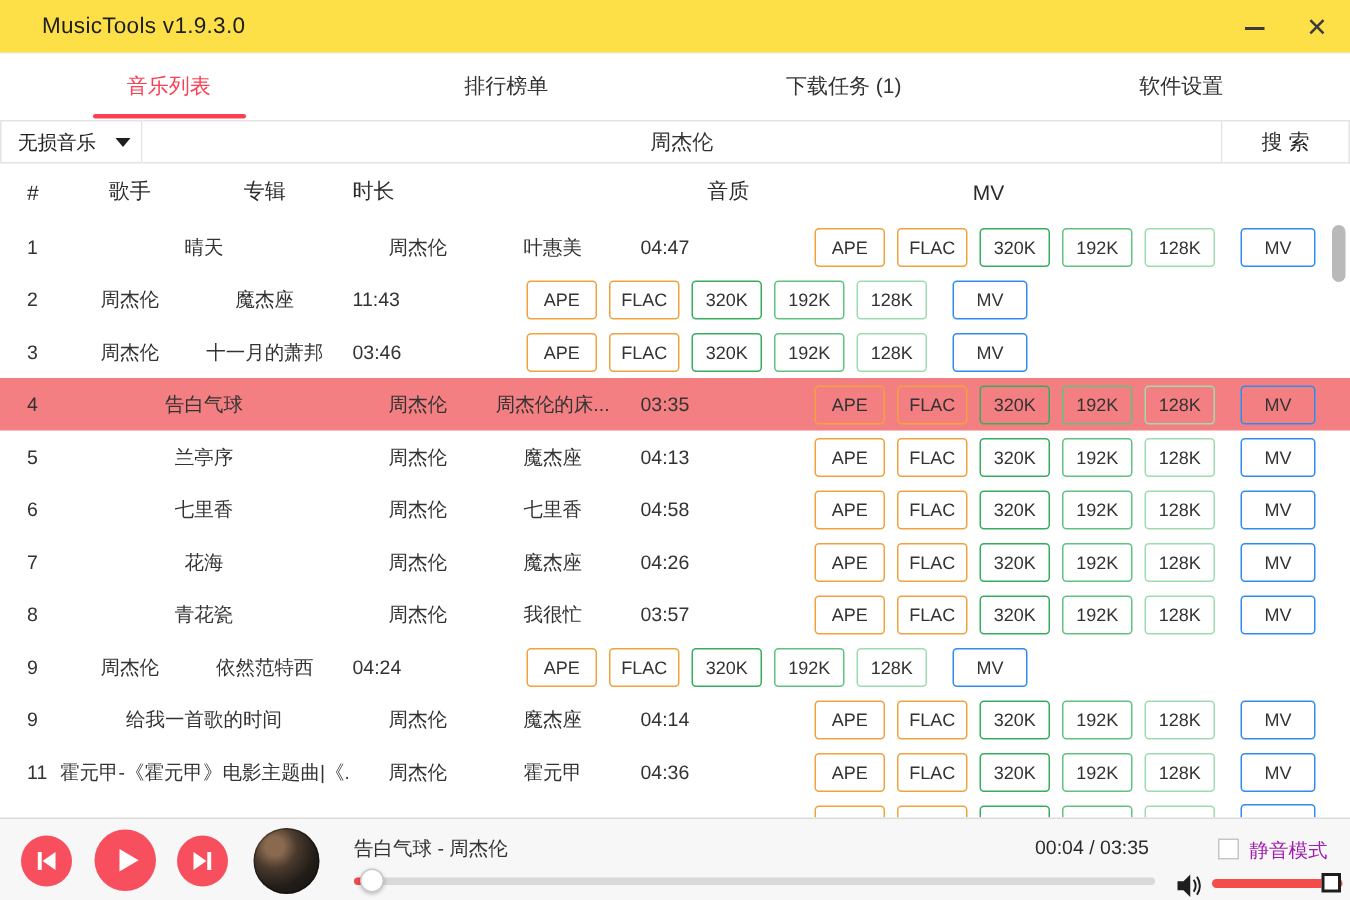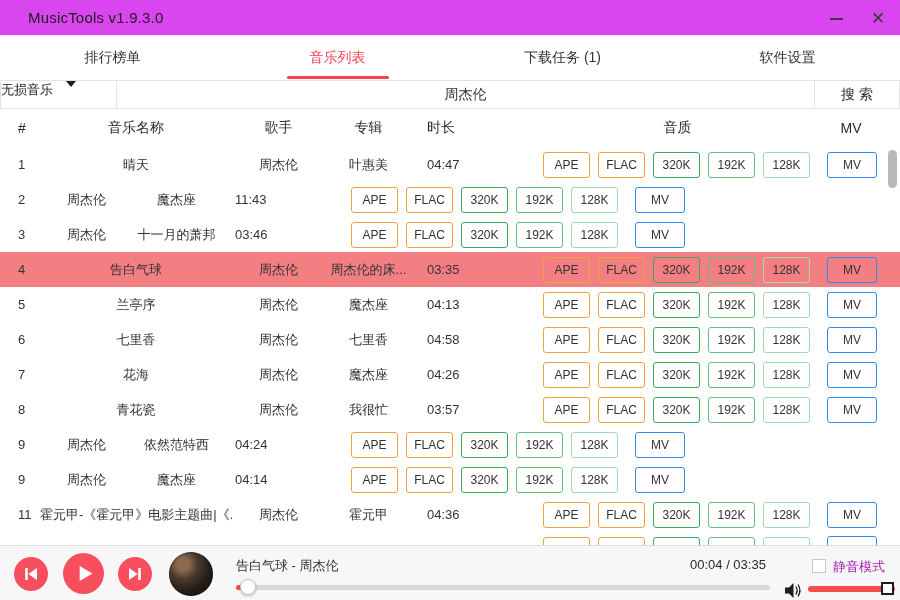--- a/index.html
+++ b/index.html
@@ -1,37 +1,37 @@
 <!DOCTYPE html>
 <html><head>
 <meta charset="utf-8">
 <style>
   *{margin:0;padding:0;box-sizing:border-box}
   html,body{background:#fff}
   .window{position:relative;width:900px;height:600px;background:#fff;overflow:hidden;
     font-family:"Liberation Sans","DejaVu Sans",sans-serif;color:#333}
   
-  .titlebar{position:absolute;top:0;left:0;width:900px;height:36px;background:#d946ef;border-bottom:1px solid #f1f1f1}
+  .titlebar{position:absolute;top:0;left:0;width:900px;height:36px;background:#fde047;border-bottom:1px solid #f1f1f1}
   .title{position:absolute;left:28px;top:9px;font-size:15px;color:#1e1e1e;letter-spacing:.2px}
   .win-btn{position:absolute;top:5px;width:32px;height:27px;background:none;border:none;cursor:pointer;
     display:flex;align-items:center;justify-content:center}
   .win-min{right:48px}
   .win-min .bar{display:block;width:13px;height:2px;background:#3b3b3b}
   .win-close{right:6px;font-size:17px;color:#3b3b3b;line-height:1}
   
   .tabbar{position:absolute;top:36px;left:0;width:900px;height:44px;display:flex;background:#fff}
   .tab{flex:1;position:relative;display:flex;align-items:center;justify-content:center;
     font-size:14px;color:#333;cursor:pointer}
   .tab.active{color:#fb4054}
   .tab .underline{position:absolute;bottom:1px;left:50%;transform:translateX(-50%);
     width:102px;height:3px;background:#fb4054;border-radius:2px}
   
   .searchbar{position:absolute;top:80px;left:0;width:900px;height:29px;display:flex}
-  .src-select{width:117px;height:29px;border:1px solid #e3e3e3;background:#fff;display:flex;
-    align-items:flex-start;font-size:13px;color:#222;cursor:pointer}
+  .src-select{width:95px;height:29px;border:1px solid #e3e3e3;background:#fff;display:flex;
+    align-items:center;padding-left:11px;font-size:13px;color:#222;cursor:pointer}
   .caret{width:0;height:0;border-left:5px solid transparent;border-right:5px solid transparent;
     border-top:6px solid #1e1e1e;margin-left:13px}
   .search-input{flex:1;height:29px;border:1px solid #e3e3e3;border-left:none;text-align:center;
     font-size:14px;color:#333;outline:none;font-family:inherit;background:#fff}
   .search-btn{width:85px;height:29px;border:1px solid #e3e3e3;border-left:none;background:#fff;
     font-size:14px;color:#2b2b2b;cursor:pointer;font-family:inherit}
   
   .thead{position:absolute;top:108px;left:0;width:900px;height:39px;display:flex;align-items:center;
     font-size:14px;color:#2b2b2b}
   .tbody{position:absolute;top:147px;left:0;width:900px;height:398px;overflow:hidden}
@@ -81,47 +81,46 @@
     <span class="title">MusicTools v1.9.3.0</span>
     <button class="win-btn win-min">
         <span class="bar"></span>
       </button>
     <button class="win-btn win-close">
         <span>✕</span>
       </button>
   </div>
 
   <div class="tabbar">
-    <div class="tab">
-        <span>排行榜单</span>
-      </div>
     <div class="tab active">
         <span>音乐列表</span>
         <div class="underline"></div>
+      </div>
+    <div class="tab">
+        <span>排行榜单</span>
       </div>
     <div class="tab">
         <span>下载任务 (1)</span>
       </div>
     <div class="tab">
         <span>软件设置</span>
       </div>
   </div>
 
   <div class="searchbar">
     <div class="src-select">
       <span>无损音乐</span>
       <span class="caret"></span>
     </div>
     <input class="search-input" value="周杰伦" style="">
     <button class="search-btn">搜 索</button>
   </div>
 
   <div class="thead">
     <div class="c-num">#</div>
-    <div class="c-name">音乐名称</div>
     <div class="c-artist">歌手</div>
     <div class="c-album">专辑</div>
     <div class="c-dur">时长</div>
     <div class="c-quality">音质</div>
     <div class="c-mv">MV</div>
   </div>
 
   <div class="tbody" id="tbody">
       <div class="trow">
         <div class="c-num">1</div>
@@ -250,20 +249,21 @@
           <button class="qbtn" style="border-color: rgb(240, 162, 62);">APE</button>
           <button class="qbtn" style="border-color: rgb(240, 162, 62);">FLAC</button>
           <button class="qbtn" style="border-color: rgb(54, 173, 92);">320K</button>
           <button class="qbtn" style="border-color: rgb(95, 194, 128);">192K</button>
           <button class="qbtn" style="border-color: rgb(158, 220, 176);">128K</button>
         </div>
         <div class="c-mv"><button class="qbtn mvbtn" style="border-color: rgb(46, 140, 240);">MV</button></div>
       </div>
       <div class="trow">
         <div class="c-num">9</div>
+        <div class="c-name">给我一首歌的时间</div>
         <div class="c-artist">周杰伦</div>
         <div class="c-album">魔杰座</div>
         <div class="c-dur">04:14</div>
         <div class="c-quality">
           <button class="qbtn" style="border-color: rgb(240, 162, 62);">APE</button>
           <button class="qbtn" style="border-color: rgb(240, 162, 62);">FLAC</button>
           <button class="qbtn" style="border-color: rgb(54, 173, 92);">320K</button>
           <button class="qbtn" style="border-color: rgb(95, 194, 128);">192K</button>
           <button class="qbtn" style="border-color: rgb(158, 220, 176);">128K</button>
         </div>

